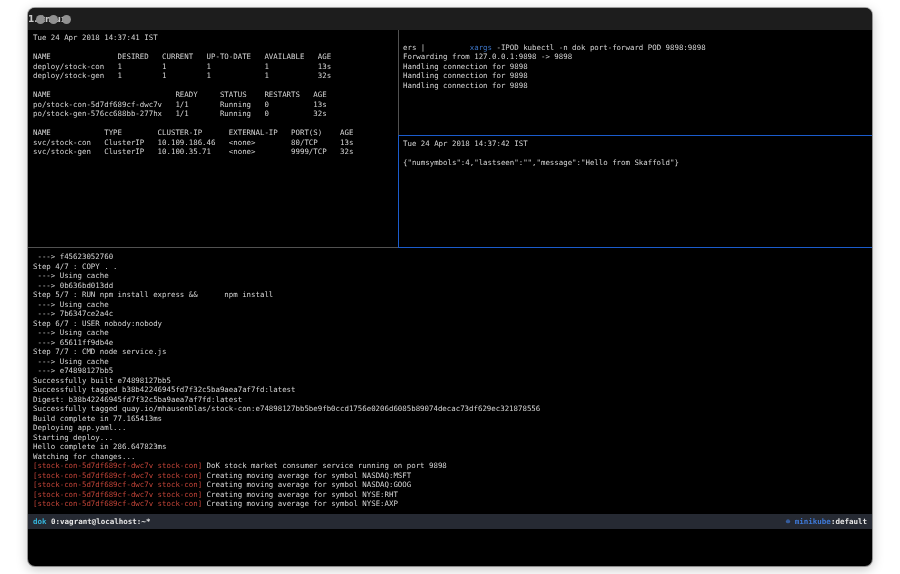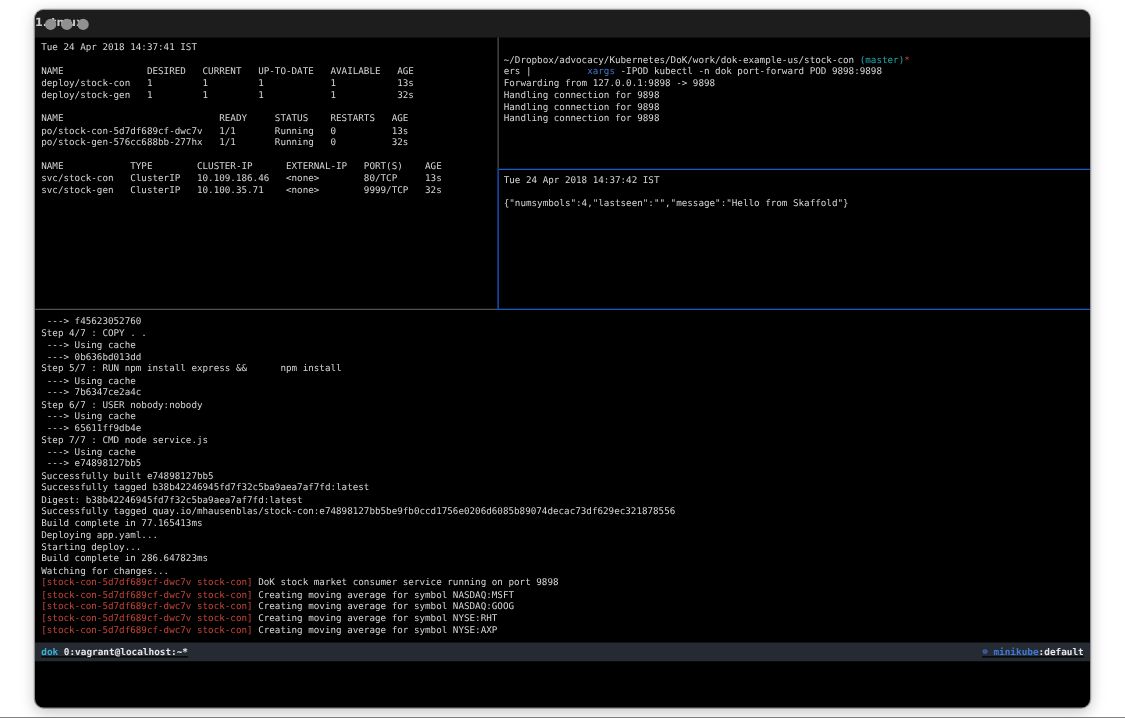--- a/index.html
+++ b/index.html
@@ -68,21 +68,20 @@
         <div class="tline"><span>po/stock-con-5d7df689cf-dwc7v   1/1       Running   0          13s</span></div>
         <div class="tline"><span>po/stock-gen-576cc688bb-277hx   1/1       Running   0          32s</span></div>
         <div class="tline"><span>&nbsp;</span></div>
         <div class="tline"><span>NAME            TYPE        CLUSTER-IP      EXTERNAL-IP   PORT(S)    AGE</span></div>
         <div class="tline"><span>svc/stock-con   ClusterIP   10.109.186.46   &lt;none&gt;        80/TCP     13s</span></div>
         <div class="tline"><span>svc/stock-gen   ClusterIP   10.100.35.71    &lt;none&gt;        9999/TCP   32s</span></div>
       </div>
 
     <div class="pane pane-topright">
         <div class="tline"><span>&nbsp;</span></div>
-        <div class="tline"><span>~/Dropbox/advocacy/Kubernetes/DoK/work/dok-example-us/stock-con </span><span style="color: rgb(31, 168, 173);">(master)</span><span style="color: rgb(194, 68, 56);">*</span></div>
         <div class="tline"><span>ers |          </span><span style="color: rgb(61, 118, 201);">xargs</span><span> -IPOD kubectl -n dok port-forward POD 9898:9898</span></div>
         <div class="tline"><span>Forwarding from 127.0.0.1:9898 -&gt; 9898</span></div>
         <div class="tline"><span>Handling connection for 9898</span></div>
         <div class="tline"><span>Handling connection for 9898</span></div>
         <div class="tline"><span>Handling connection for 9898</span></div>
       </div>
 
     <div class="pane pane-midright">
         <div class="tline"><span>Tue 24 Apr 2018 14:37:42 IST</span></div>
         <div class="tline"><span>&nbsp;</span></div>
@@ -103,36 +102,36 @@
         <div class="tline"><span>Step 7/7 : CMD node service.js</span></div>
         <div class="tline"><span> ---&gt; Using cache</span></div>
         <div class="tline"><span> ---&gt; e74898127bb5</span></div>
         <div class="tline"><span>Successfully built e74898127bb5</span></div>
         <div class="tline"><span>Successfully tagged b38b42246945fd7f32c5ba9aea7af7fd:latest</span></div>
         <div class="tline"><span>Digest: b38b42246945fd7f32c5ba9aea7af7fd:latest</span></div>
         <div class="tline"><span>Successfully tagged quay.io/mhausenblas/stock-con:e74898127bb5be9fb0ccd1756e0206d6085b89074decac73df629ec321878556</span></div>
         <div class="tline"><span>Build complete in 77.165413ms</span></div>
         <div class="tline"><span>Deploying app.yaml...</span></div>
         <div class="tline"><span>Starting deploy...</span></div>
-        <div class="tline"><span>Build complete in 286.647823ms</span></div>
+        <div class="tline"><span>Hello complete in 286.647823ms</span></div>
         <div class="tline"><span>Watching for changes...</span></div>
         <div class="tline"><span style="color: rgb(194, 68, 56);">[stock-con-5d7df689cf-dwc7v stock-con]</span><span> DoK stock market consumer service running on port 9898</span></div>
         <div class="tline"><span style="color: rgb(194, 68, 56);">[stock-con-5d7df689cf-dwc7v stock-con]</span><span> Creating moving average for symbol NASDAQ:MSFT</span></div>
         <div class="tline"><span style="color: rgb(194, 68, 56);">[stock-con-5d7df689cf-dwc7v stock-con]</span><span> Creating moving average for symbol NASDAQ:GOOG</span></div>
         <div class="tline"><span style="color: rgb(194, 68, 56);">[stock-con-5d7df689cf-dwc7v stock-con]</span><span> Creating moving average for symbol NYSE:RHT</span></div>
         <div class="tline"><span style="color: rgb(194, 68, 56);">[stock-con-5d7df689cf-dwc7v stock-con]</span><span> Creating moving average for symbol NYSE:AXP</span></div>
       </div>
 
     <div class="border b-v-top" style="background: rgb(81, 81, 81);"></div>
     <div class="border b-v-bottom" style="background: rgb(27, 92, 204);"></div>
     <div class="border b-h-mid" style="background: rgb(27, 92, 204);"></div>
     <div class="border b-h-bot-l" style="background: rgb(81, 81, 81);"></div>
     <div class="border b-h-bot-r" style="background: rgb(27, 92, 204);"></div>
 
-    <div class="statusbar" style="background: rgb(38, 42, 51); text-decoration: underline;">
+    <div class="statusbar" style="background: rgb(38, 42, 51);">
       <div>
         <span style="color: rgb(53, 179, 218);">dok</span><span style="color: rgb(230, 230, 230);"> 0:vagrant@localhost:~*</span>
       </div>
       <div>
         <span style="color: rgb(62, 121, 216);">☸</span><span style="color: rgb(62, 121, 216);"> minikube</span><span style="color: rgb(230, 230, 230);">:default</span>
       </div>
     </div>
 
   </div>
 </div>

